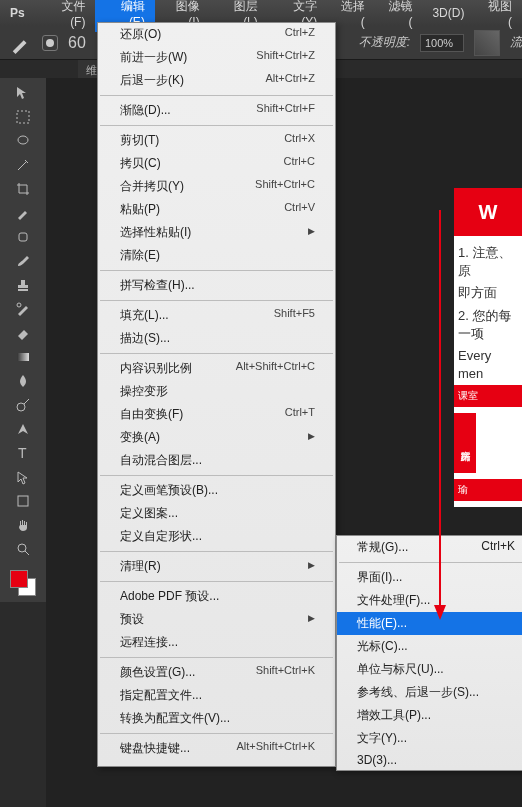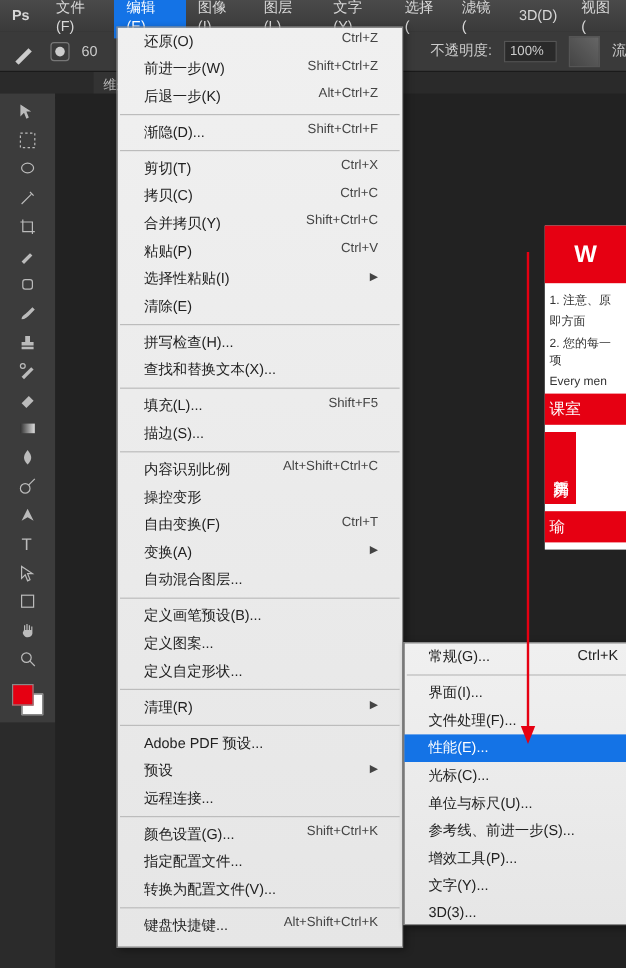--- a/index.html
+++ b/index.html
@@ -1,47 +1,47 @@
 <!DOCTYPE html>
 <html><head>
 <meta charset="utf-8">
 <style>
 * { margin: 0; padding: 0; box-sizing: border-box; font-family: "Microsoft YaHei", SimSun, sans-serif; }
 body { width: 522px; height: 807px; background: #2b2b2b; overflow: hidden; position: relative; }
 
-.menubar { display: flex; background: linear-gradient(#4a4a4a,#3a3a3a); height: 26px; align-items: center; padding-left: 10px; }
+.menubar { display: flex; background: linear-gradient(#4a4a4a,#3a3a3a); height: 26px; align-items: center; padding-left: 10px; text-align: right; }
 .app-logo { color: #d8d8d8; font-weight: bold; font-size: 12px; margin-right: 12px; }
 .menubar-item { color: #d8d8d8; font-size: 12px; padding: 3px 10px; cursor: default; }
 .menubar-item.active { background: #1473e6; color: #fff; }
 
 .optionbar { display: flex; background: #3a3a3a; height: 34px; align-items: center; padding-left: 10px; gap: 10px; border-bottom: 1px solid #1a1a1a; }
 .opt-icon { width: 22px; height: 22px; display: flex; align-items: center; justify-content: center; color: #ccc; }
 .opt-dot { width: 16px; height: 16px; border: 1px solid #777; border-radius: 3px; display: flex; align-items: center; justify-content: center; }
 .opt-dot::after { content: ""; width: 8px; height: 8px; background: #ccc; border-radius: 50%; }
-.opt-size { color: #ccc; font-size: 12px; }
+.opt-size { color: #ccc; font-size: 16px; }
 .opt-spacer { flex: 1; }
-.opt-label { color: #ccc; font-size: 12px; }
+.opt-label { color: #ccc; font-size: 12px; font-style: italic; }
 .opt-input { background: #2a2a2a; border: 1px solid #555; color: #ccc; font-size: 11px; width: 44px; height: 18px; padding: 0 4px; }
 .opt-swatch { width: 26px; height: 26px; border: 1px solid #555; display: inline-block; }
 
 .tabbar { background: #2a2a2a; height: 22px; display: flex; align-items: center; padding-left: 46px; gap: 6px; border-bottom: 1px solid #1a1a1a; }
 .tab { color: #bbb; font-size: 11px; padding: 3px 8px; background: #333; margin-left: 32px; }
 .tab.partial { color: #999; }
 
 .toolbar { position: absolute; left: 0; top: 78px; width: 46px; background: #3c3c3c; display: flex; flex-direction: column; align-items: center; padding: 4px 0; gap: 2px; }
 .tool-cell { width: 22px; height: 22px; display: flex; align-items: center; justify-content: center; color: #bbb; position: relative; cursor: default; }
 .tool-cell svg { width: 16px; height: 16px; }
 .fgbg { width: 30px; height: 30px; position: relative; margin-top: 6px; }
 .fg { position: absolute; left: 2px; top: 2px; width: 18px; height: 18px; background: #e60012; border: 1px solid #888; z-index: 2; }
 .bg { position: absolute; right: 2px; bottom: 2px; width: 18px; height: 18px; background: #fff; border: 1px solid #888; }
 
 .canvas-area { position: absolute; left: 46px; top: 78px; right: 0; bottom: 0; background: #222; }
 .doc { position: absolute; right: 0; top: 110px; width: 68px; background: #fff; }
-.red-block { background: #e60012; color: #fff; font-size: 13px; padding: 4px; margin-bottom: 6px; }
-.doc-text { color: #333; font-size: 10px; padding: 2px 4px; line-height: 1.4; }
+.red-block { background: #e60012; color: #fff; font-size: 10px; padding: 4px; margin-bottom: 6px; }
+.doc-text { color: #333; font-size: 13px; padding: 2px 4px; line-height: 1.4; }
 
 .dropdown { position: absolute; left: 97px; top: 22px; width: 239px; background: linear-gradient(#f0f0f0,#e6e6e6); border: 1px solid #8a8a8a; box-shadow: 2px 2px 6px rgba(0,0,0,.4); font-size: 12px; color: #222; }
 .dd-item { display: flex; justify-content: space-between; padding: 3px 20px 3px 22px; cursor: default; white-space: nowrap; }
 .dd-sep { height: 1px; background: #bcbcbc; margin: 3px 2px; }
 .dd-short { color: #444; font-size: 11px; }
 .dd-arrow { font-size: 9px; margin-left: 6px; }
 
 .submenu { position: absolute; left: 336px; top: 535px; width: 194px; background: linear-gradient(#f0f0f0,#e6e6e6); border: 1px solid #8a8a8a; box-shadow: 2px 2px 6px rgba(0,0,0,.4); font-size: 12px; color: #222; }
 .sm-item { display: flex; justify-content: space-between; padding: 3px 14px 3px 20px; cursor: default; }
 .sm-item.hl { background: #1473e6; color: #ffffff; }
@@ -255,24 +255,20 @@
     </div>
     <div class="dd-item">
       <span>清除(E)</span>
       <span class="dd-short"></span>
     </div>
     <div class="dd-sep"></div>
     <div class="dd-item">
       <span>拼写检查(H)...</span>
       <span class="dd-short"></span>
     </div>
-    <div class="dd-item">
-      <span>查找和替换文本(X)...</span>
-      <span class="dd-short"></span>
-    </div>
     <div class="dd-sep"></div>
     <div class="dd-item">
       <span>填充(L)...</span>
       <span class="dd-short">Shift+F5</span>
     </div>
     <div class="dd-item">
       <span>描边(S)...</span>
       <span class="dd-short"></span>
     </div>
     <div class="dd-sep"></div>
@@ -362,21 +358,21 @@
     <div class="sm-item hl">
       <span>性能(E)...</span>
     </div>
     <div class="sm-item">
       <span>光标(C)...</span>
     </div>
     <div class="sm-item">
       <span>单位与标尺(U)...</span>
     </div>
     <div class="sm-item">
-      <span>参考线、前进一步(S)...</span>
+      <span>参考线、后退一步(S)...</span>
     </div>
     <div class="sm-item">
       <span>增效工具(P)...</span>
     </div>
     <div class="sm-item">
       <span>文字(Y)...</span>
     </div>
     <div class="sm-item">
       <span>3D(3)...</span>
     </div>

